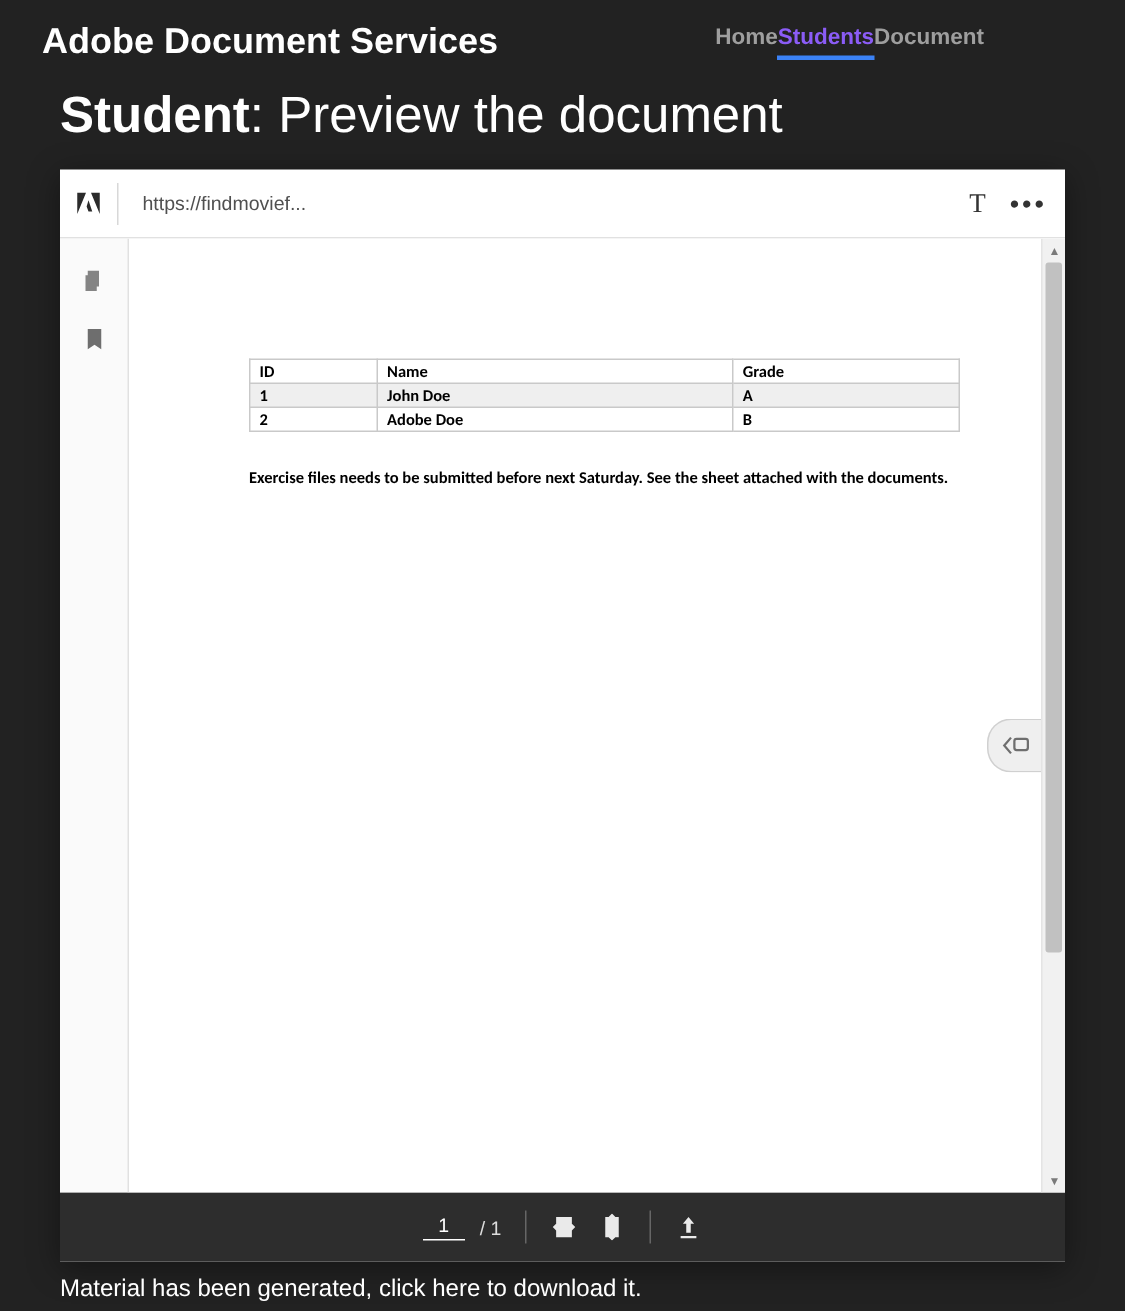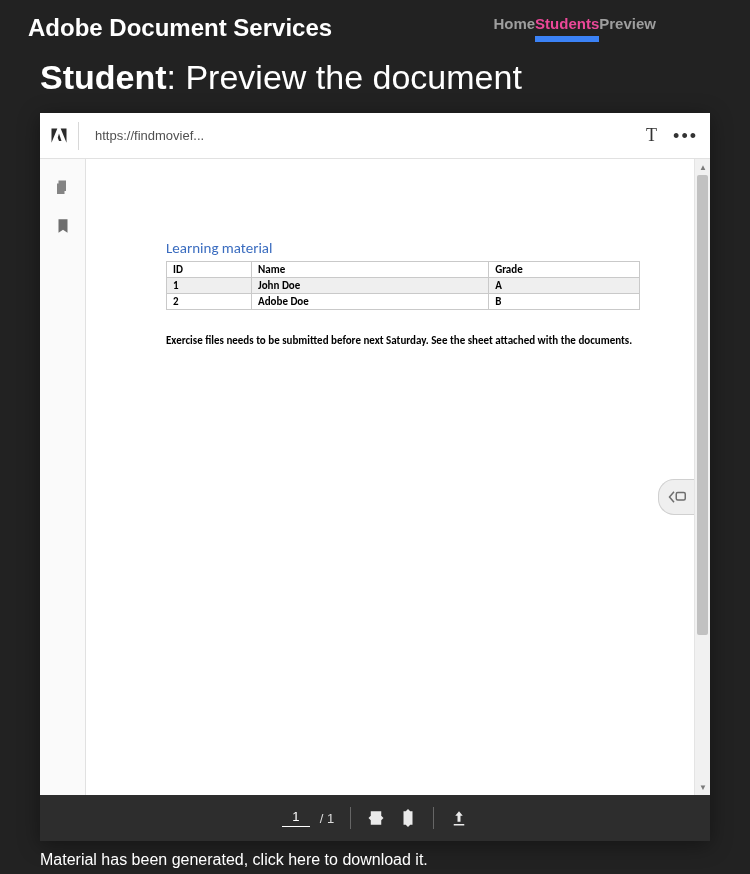--- a/index.html
+++ b/index.html
@@ -29,22 +29,22 @@
       margin-right: 50px;
     }
     .nav-item {
       font-size: 15px;
       color: #9e9e9e;
       font-weight: 600;
       cursor: pointer;
       padding-bottom: 4px;
     }
     .nav-item.active {
-      color: #ec4899;
-      border-bottom: 6px solid #3b82f6;
+      color: #8b5cf6;
+      border-bottom: 3px solid #3b82f6;
     }
     .page-title {
       padding: 4px 40px 16px 40px;
       font-size: 34px;
       font-weight: 400;
       color: #ffffff;
     }
     .page-title .bold {
       font-weight: 700;
     }
@@ -271,21 +271,21 @@
     }
   </style>
 </head>
 <body>
 
 <div class="topbar">
   <div class="brand">Adobe Document Services</div>
   <div class="nav">
     <div class="nav-item">Home</div>
     <div class="nav-item active">Students</div>
-    <div class="nav-item">Preview</div>
+    <div class="nav-item">Document</div>
   </div>
 </div>
 
 <div class="page-title">
   <span class="bold">Student</span><span>: Preview the document</span>
 </div>
 
 <div class="viewer-shell">
 
   <div class="viewer-toolbar">
@@ -307,21 +307,20 @@
       <svg class="rail-icon" viewBox="0 0 24 24">
           <path fill="currentColor" d="M6 2h10v14H6z M4 6h10v14H4z" opacity="0.85"></path>
         </svg>
       <svg class="rail-icon" viewBox="0 0 24 24">
           <path fill="currentColor" d="M6 3h12v18l-6-4-6 4z"></path>
         </svg>
     </div>
 
     <div class="doc-scroll-area">
       <div class="doc-page">
-        <div class="doc-heading">Learning material</div>
 
         <table class="doc-table">
           <thead>
             <tr>
               <th>ID</th>
               <th>Name</th>
               <th>Grade</th>
             </tr>
           </thead>
           <tbody>

